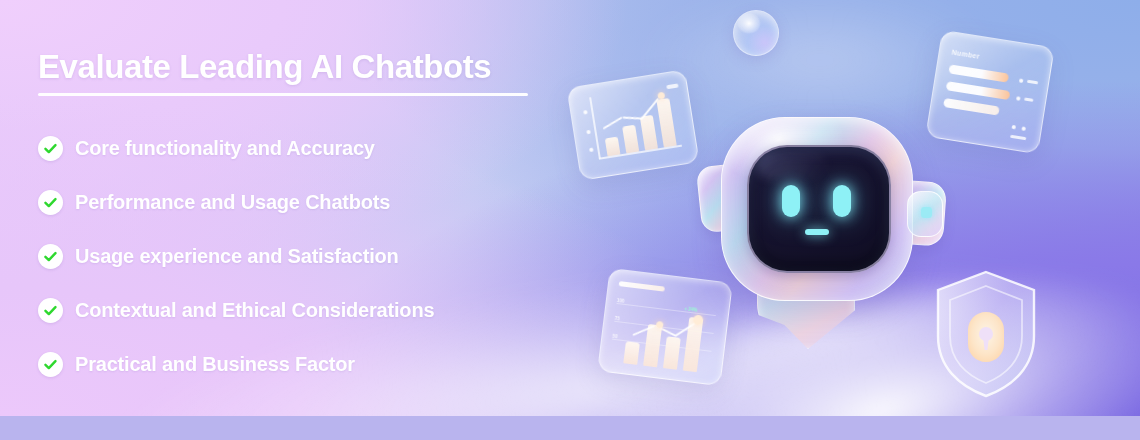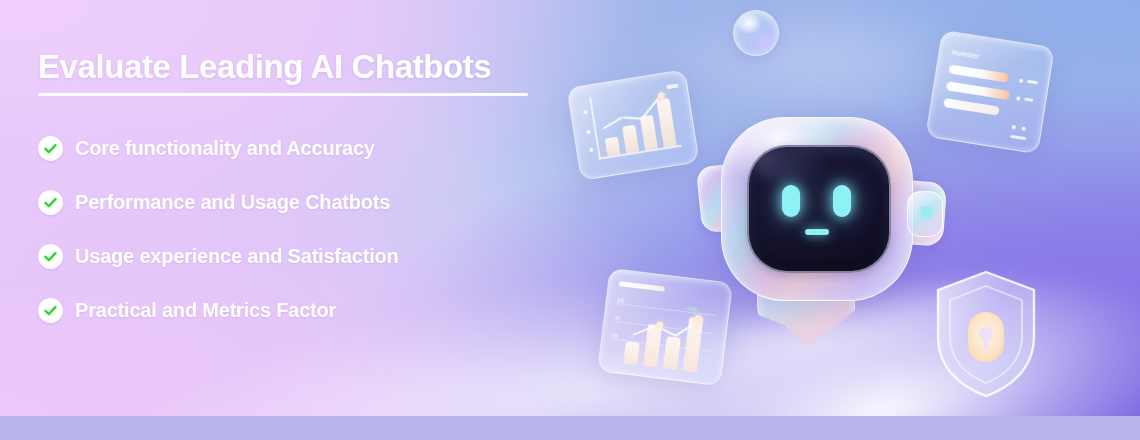--- a/index.html
+++ b/index.html
@@ -201,28 +201,36 @@
 
       <div class="bullet">
         <span class="chk">
           <svg width="15" height="15" viewBox="0 0 16 16">
               <path d="M2.6 8.4 L6.2 11.8 L13.3 4.4" fill="none" stroke="#2ED82E" stroke-width="2.6" stroke-linecap="round" stroke-linejoin="round"></path>
             </svg>
         </span>
         <span class="blabel">Usage experience and Satisfaction</span>
       </div>
 
-
-      <div class="bullet">
-        <span class="chk">
-          <svg width="15" height="15" viewBox="0 0 16 16">
-              <path d="M2.6 8.4 L6.2 11.8 L13.3 4.4" fill="none" stroke="#2ED82E" stroke-width="2.6" stroke-linecap="round" stroke-linejoin="round"></path>
-            </svg>
-        </span>
-        <span class="blabel">Practical and Metrics Factor</span>
+      <div class="bullet">
+        <span class="chk">
+          <svg width="15" height="15" viewBox="0 0 16 16">
+              <path d="M2.6 8.4 L6.2 11.8 L13.3 4.4" fill="none" stroke="#2ED82E" stroke-width="2.6" stroke-linecap="round" stroke-linejoin="round"></path>
+            </svg>
+        </span>
+        <span class="blabel">Contextual and Ethical Considerations</span>
+      </div>
+
+      <div class="bullet">
+        <span class="chk">
+          <svg width="15" height="15" viewBox="0 0 16 16">
+              <path d="M2.6 8.4 L6.2 11.8 L13.3 4.4" fill="none" stroke="#2ED82E" stroke-width="2.6" stroke-linecap="round" stroke-linejoin="round"></path>
+            </svg>
+        </span>
+        <span class="blabel">Practical and Business Factor</span>
       </div>
 
     </div>
   </div>
 
   <div id="art">
 
     <div id="bubble"></div>
 
     <div class="glass" id="card-chart">

